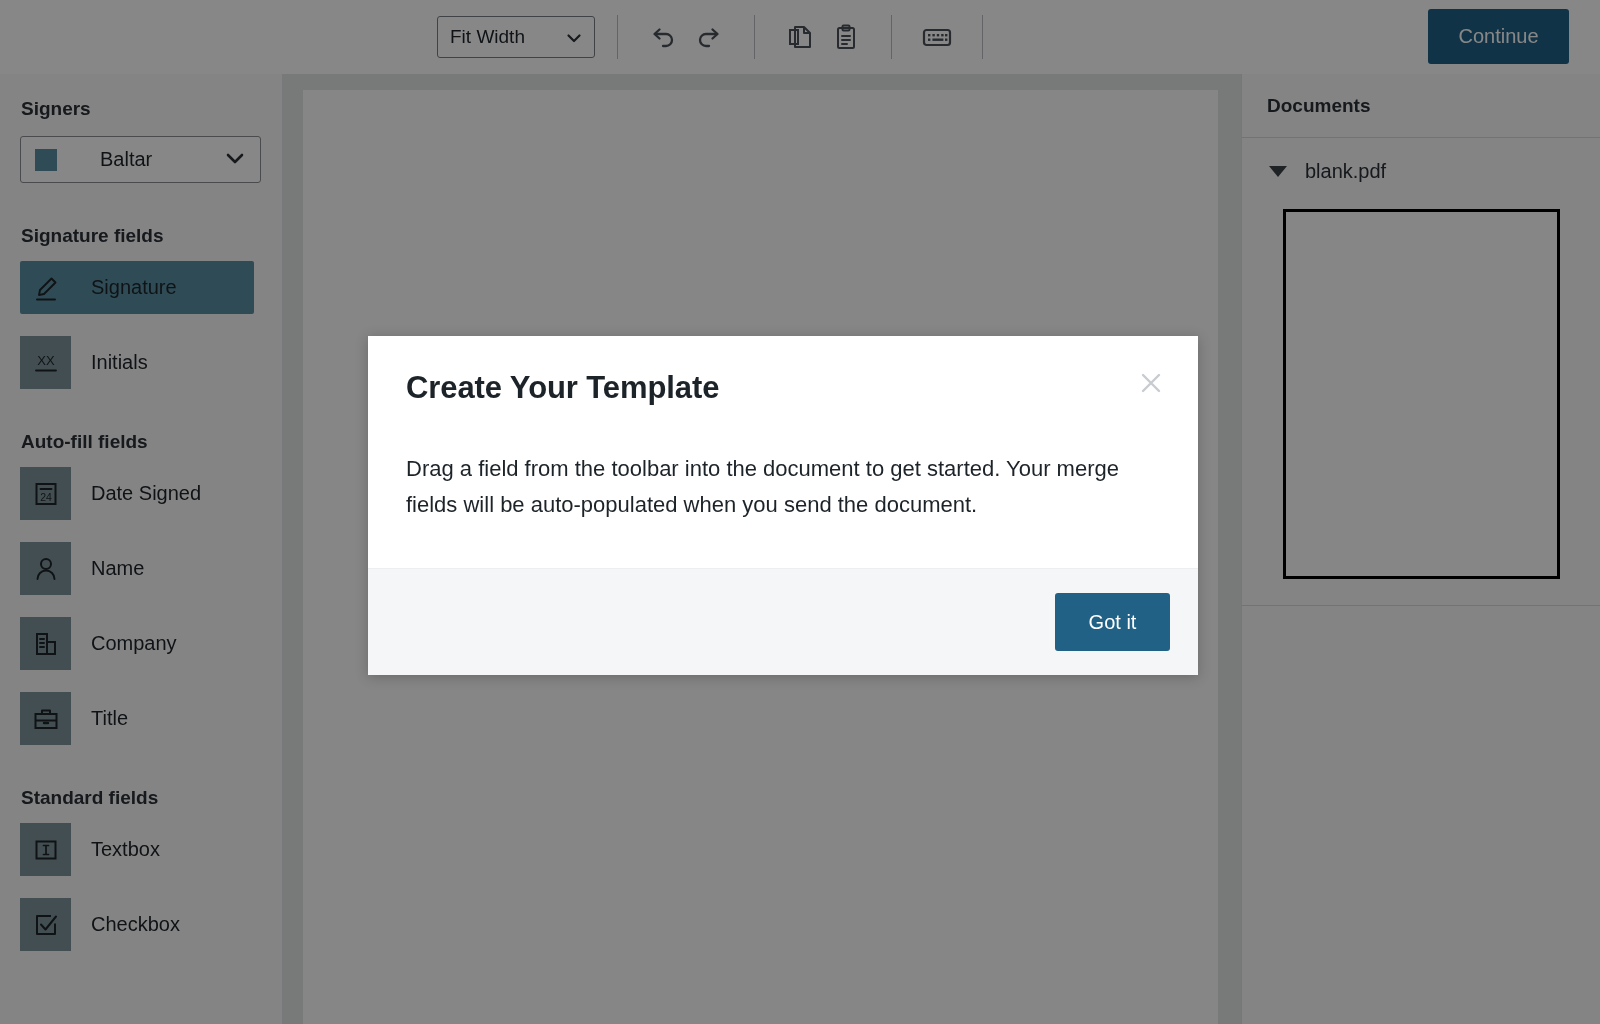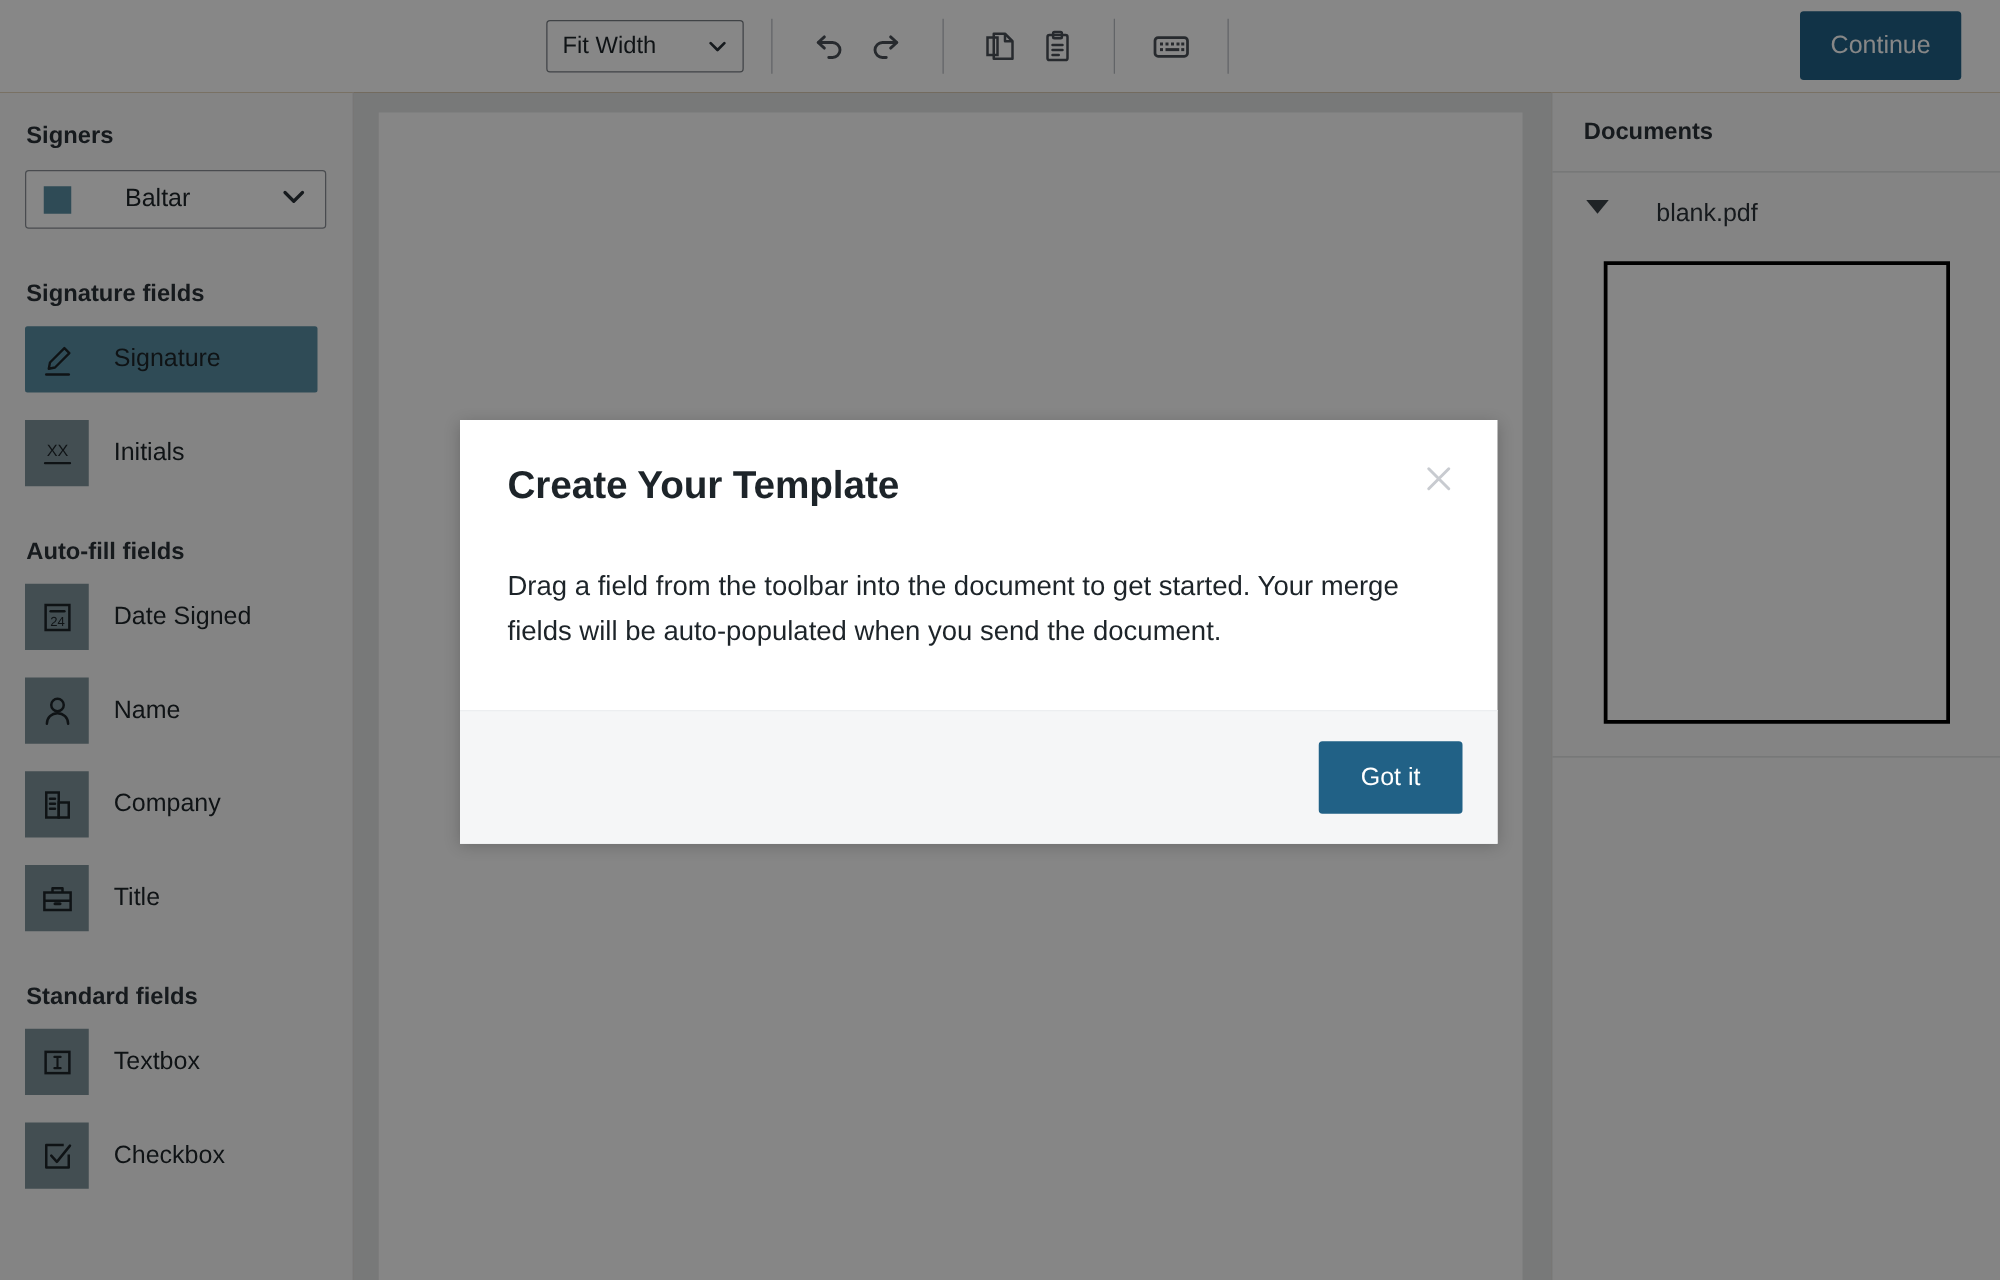--- a/index.html
+++ b/index.html
@@ -14,21 +14,21 @@
     position: relative;
     width: 1600px;
     height: 1024px;
     background: #ffffff;
   }
 
   
   .dim-layer {
     position: absolute;
     inset: 0;
-    background: #a16207;
+    background: #1d4ed8;
   }
   .scrim {
     position: absolute;
     inset: 0;
     background: rgba(0,0,0,0.47);
     z-index: 50;
     pointer-events: none;
   }
 
   
@@ -79,21 +79,21 @@
     cursor: pointer;
     background: transparent;
     border: none;
   }
   .tb-btn svg { display: block; }
 
   .continue-btn {
     position: absolute;
     right: 31px;
     top: 9px;
-    width: 129px;
+    width: 141px;
     height: 55px;
     background: #216186;
     color: #ffffff;
     border: none;
     border-radius: 3px;
     font-size: 20px;
     font-family: "Liberation Sans", sans-serif;
     cursor: pointer;
     margin-left: 38px;
   }
@@ -204,23 +204,23 @@
     font-weight: bold;
     color: #2b3138;
     border-bottom: 1px solid #d8dadc;
   }
   .rp-doc-block {
     padding: 22px 0 26px 0;
     border-bottom: 1px solid #d8dadc;
   }
   .rp-doc-row {
     display: flex;
+    align-items: center;
     padding-left: 27px;
     cursor: pointer;
-    gap: 20px;
   }
   .rp-caret {
     width: 0; height: 0;
     border-left: 9px solid transparent;
     border-right: 9px solid transparent;
     border-top: 11px solid #3b4248;
     margin-right: 18px;
   }
   .rp-doc-name {
     font-size: 20px;

